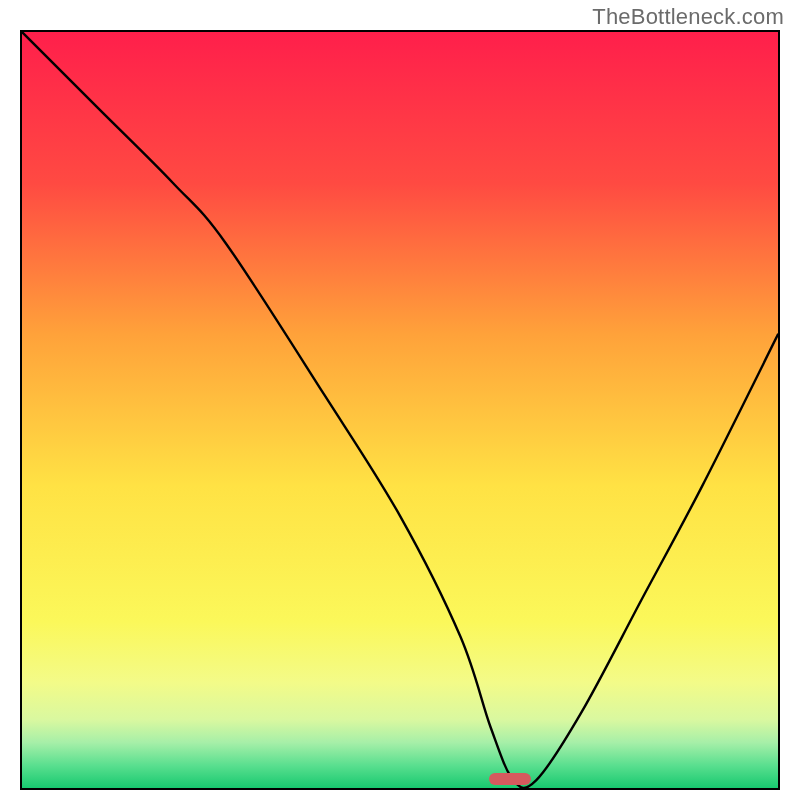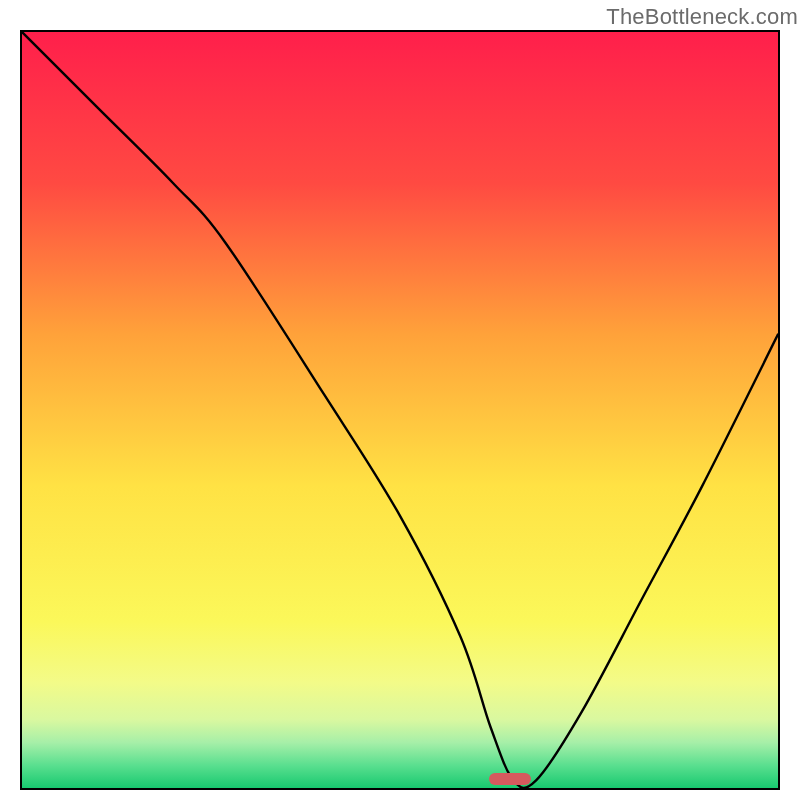--- a/index.html
+++ b/index.html
@@ -12,21 +12,21 @@
     font-family: Arial, Helvetica, sans-serif;
   }
   .stage {
     position: relative;
     width: 800px;
     height: 800px;
   }
   .watermark {
     position: absolute;
     top: 4px;
-    right: 2px;
+    right: 16px;
     font-size: 22px;
     font-weight: 500;
     color: #6b6b6b;
     letter-spacing: 0.2px;
     z-index: 5;
   }
   .plot-frame {
     position: absolute;
     left: 20px;
     top: 30px;

